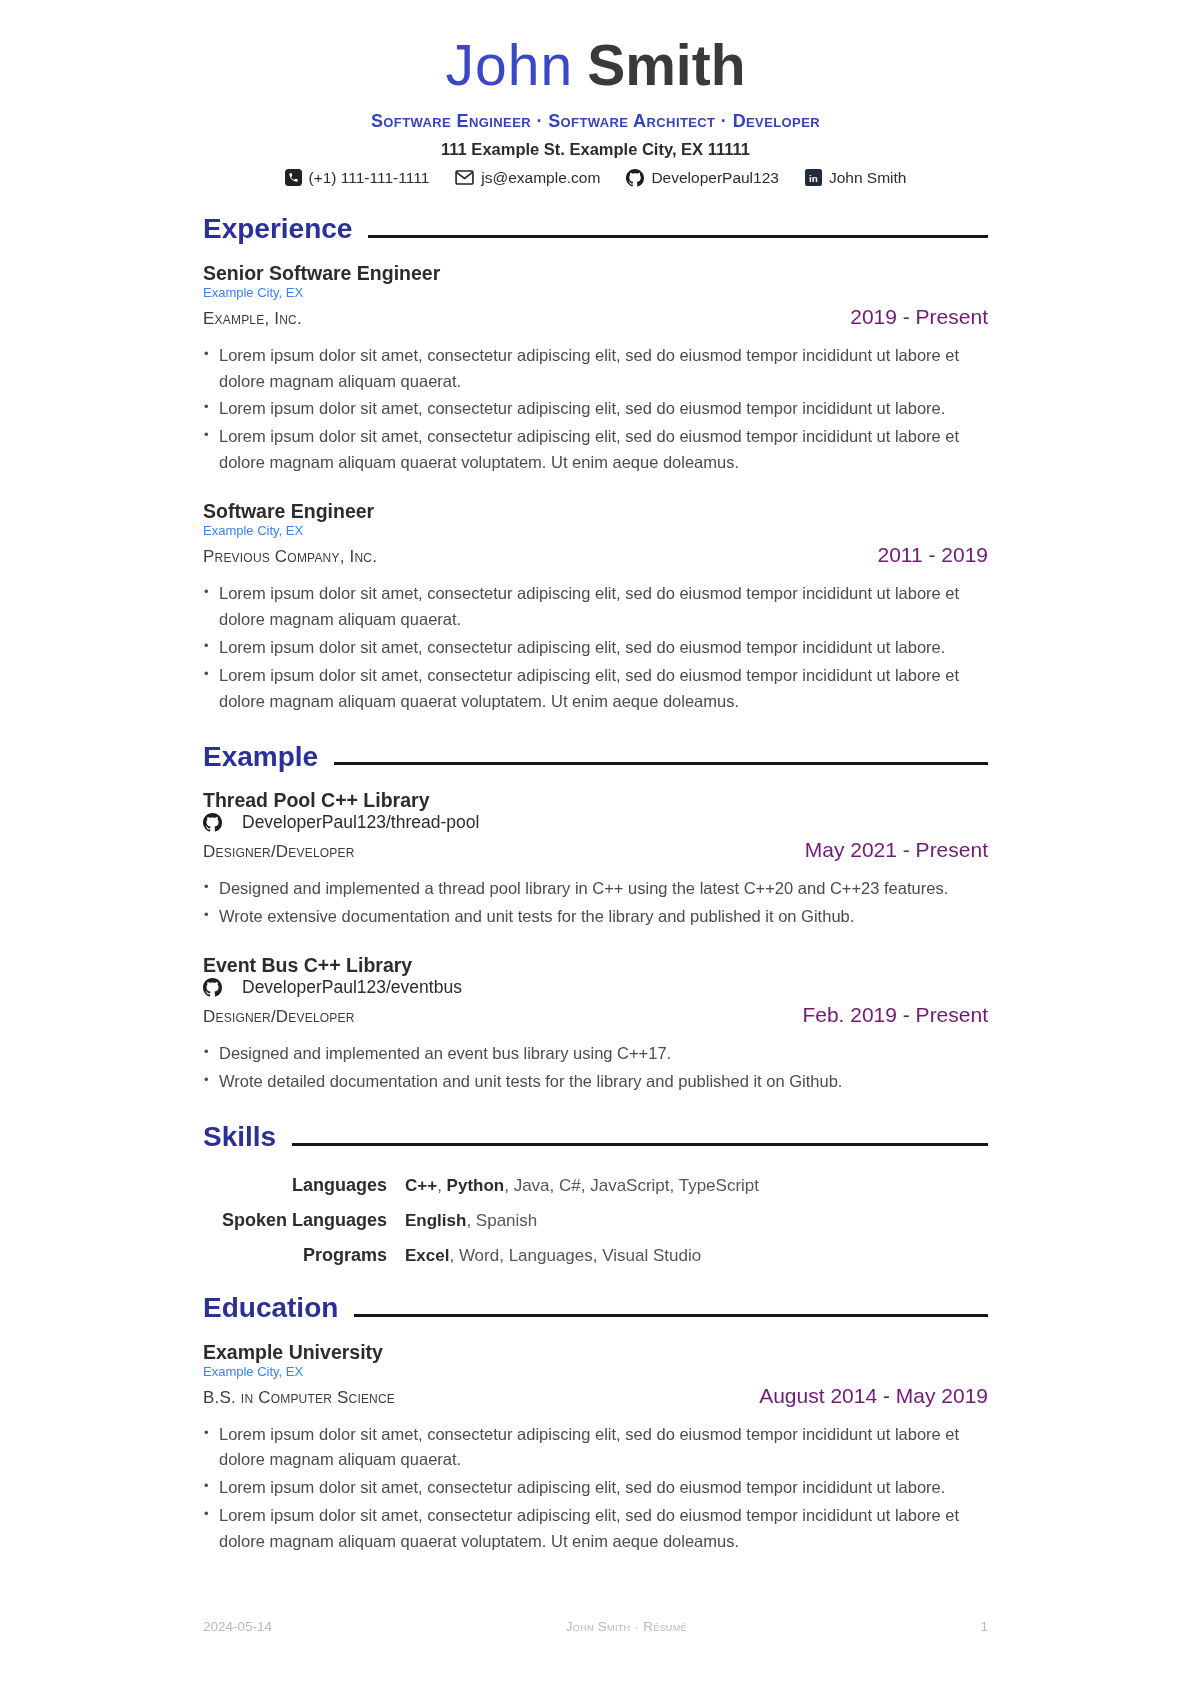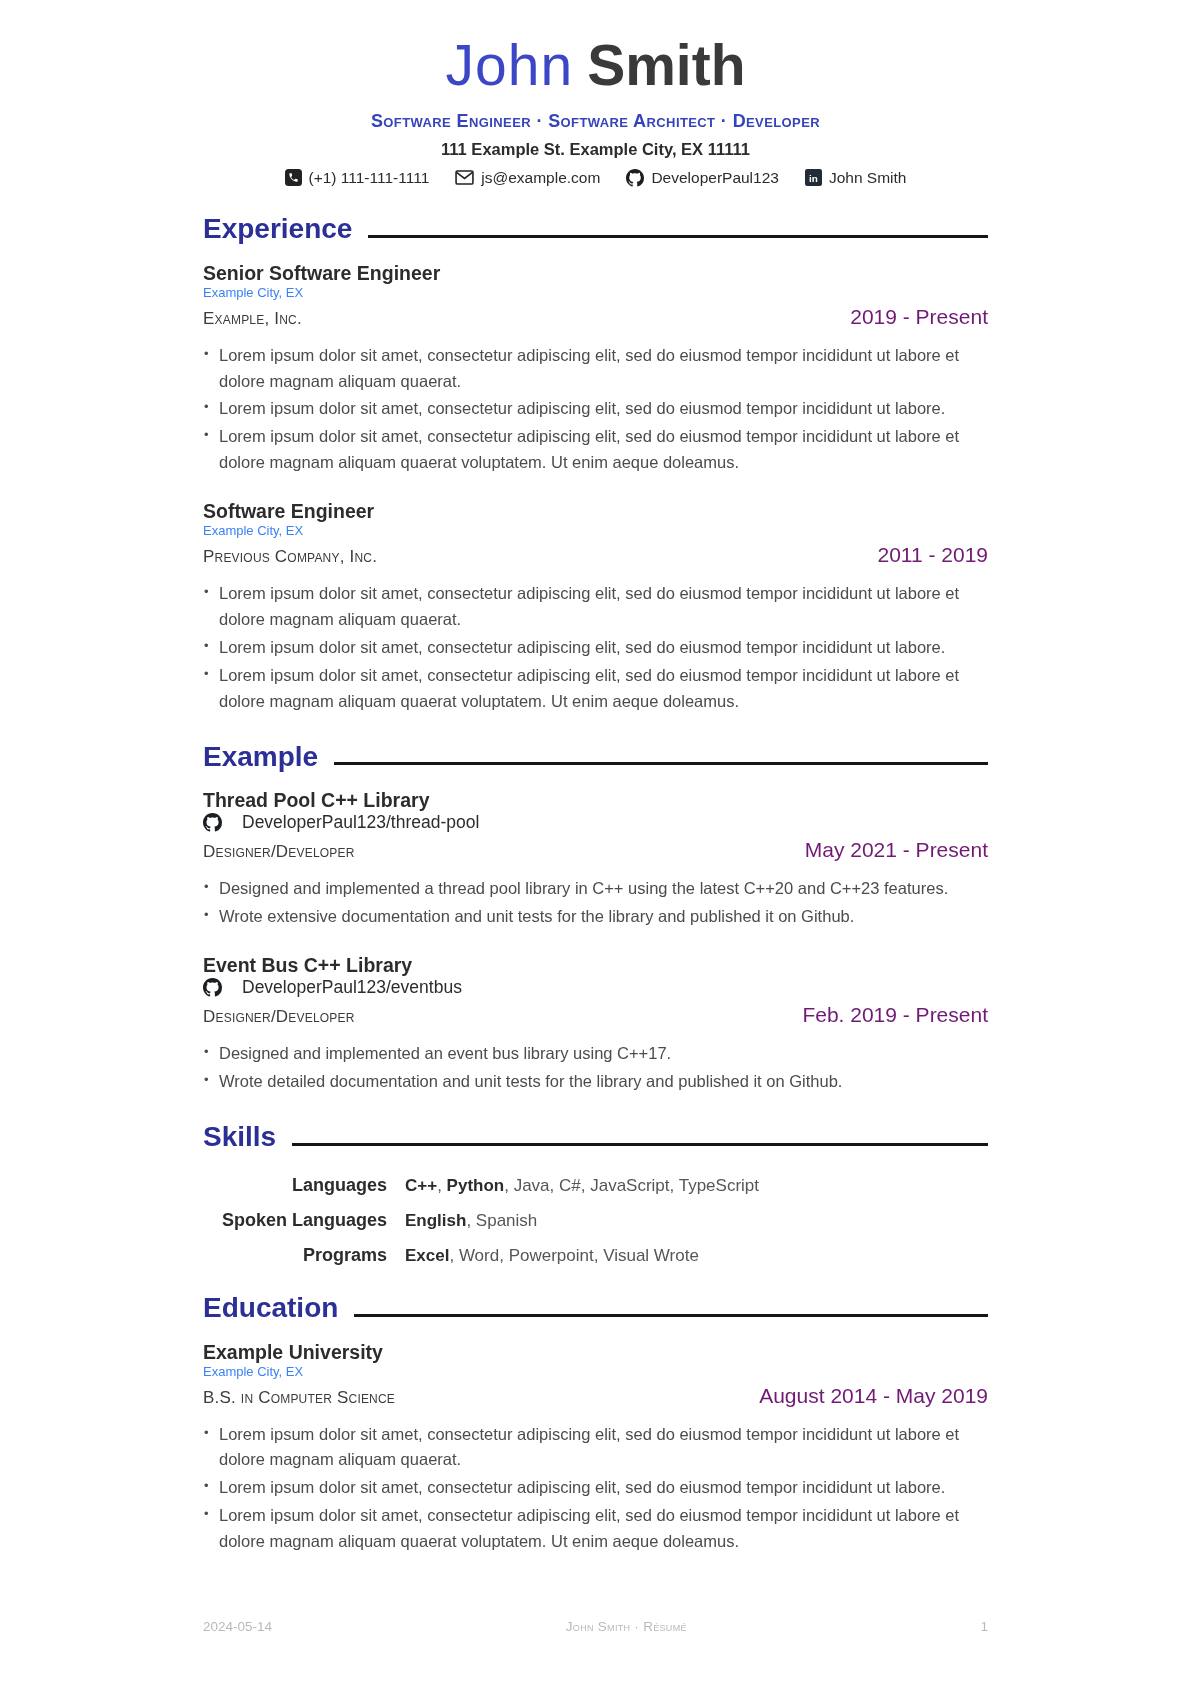--- a/index.html
+++ b/index.html
@@ -253,21 +253,21 @@
     </div>
 
     <div class="skills-grid">
       <div class="skill-label">Languages</div>
       <div class="skill-val"><strong>C++</strong><span>, </span><strong>Python</strong><span>, Java, C#, JavaScript, TypeScript</span></div>
 
       <div class="skill-label">Spoken Languages</div>
       <div class="skill-val"><strong>English</strong><span></span><strong></strong><span>, Spanish</span></div>
 
       <div class="skill-label">Programs</div>
-      <div class="skill-val"><strong>Excel</strong><span></span><strong></strong><span>, Word, Powerpoint, Visual Wrote</span></div>
+      <div class="skill-val"><strong>Excel</strong><span></span><strong></strong><span>, Word, Languages, Visual Studio</span></div>
     </div>
   </section>
 
   <section>
     <div class="sec-head">
       <h2>Education</h2>
       <div class="sec-rule"></div>
     </div>
 
     <article class="entry">

